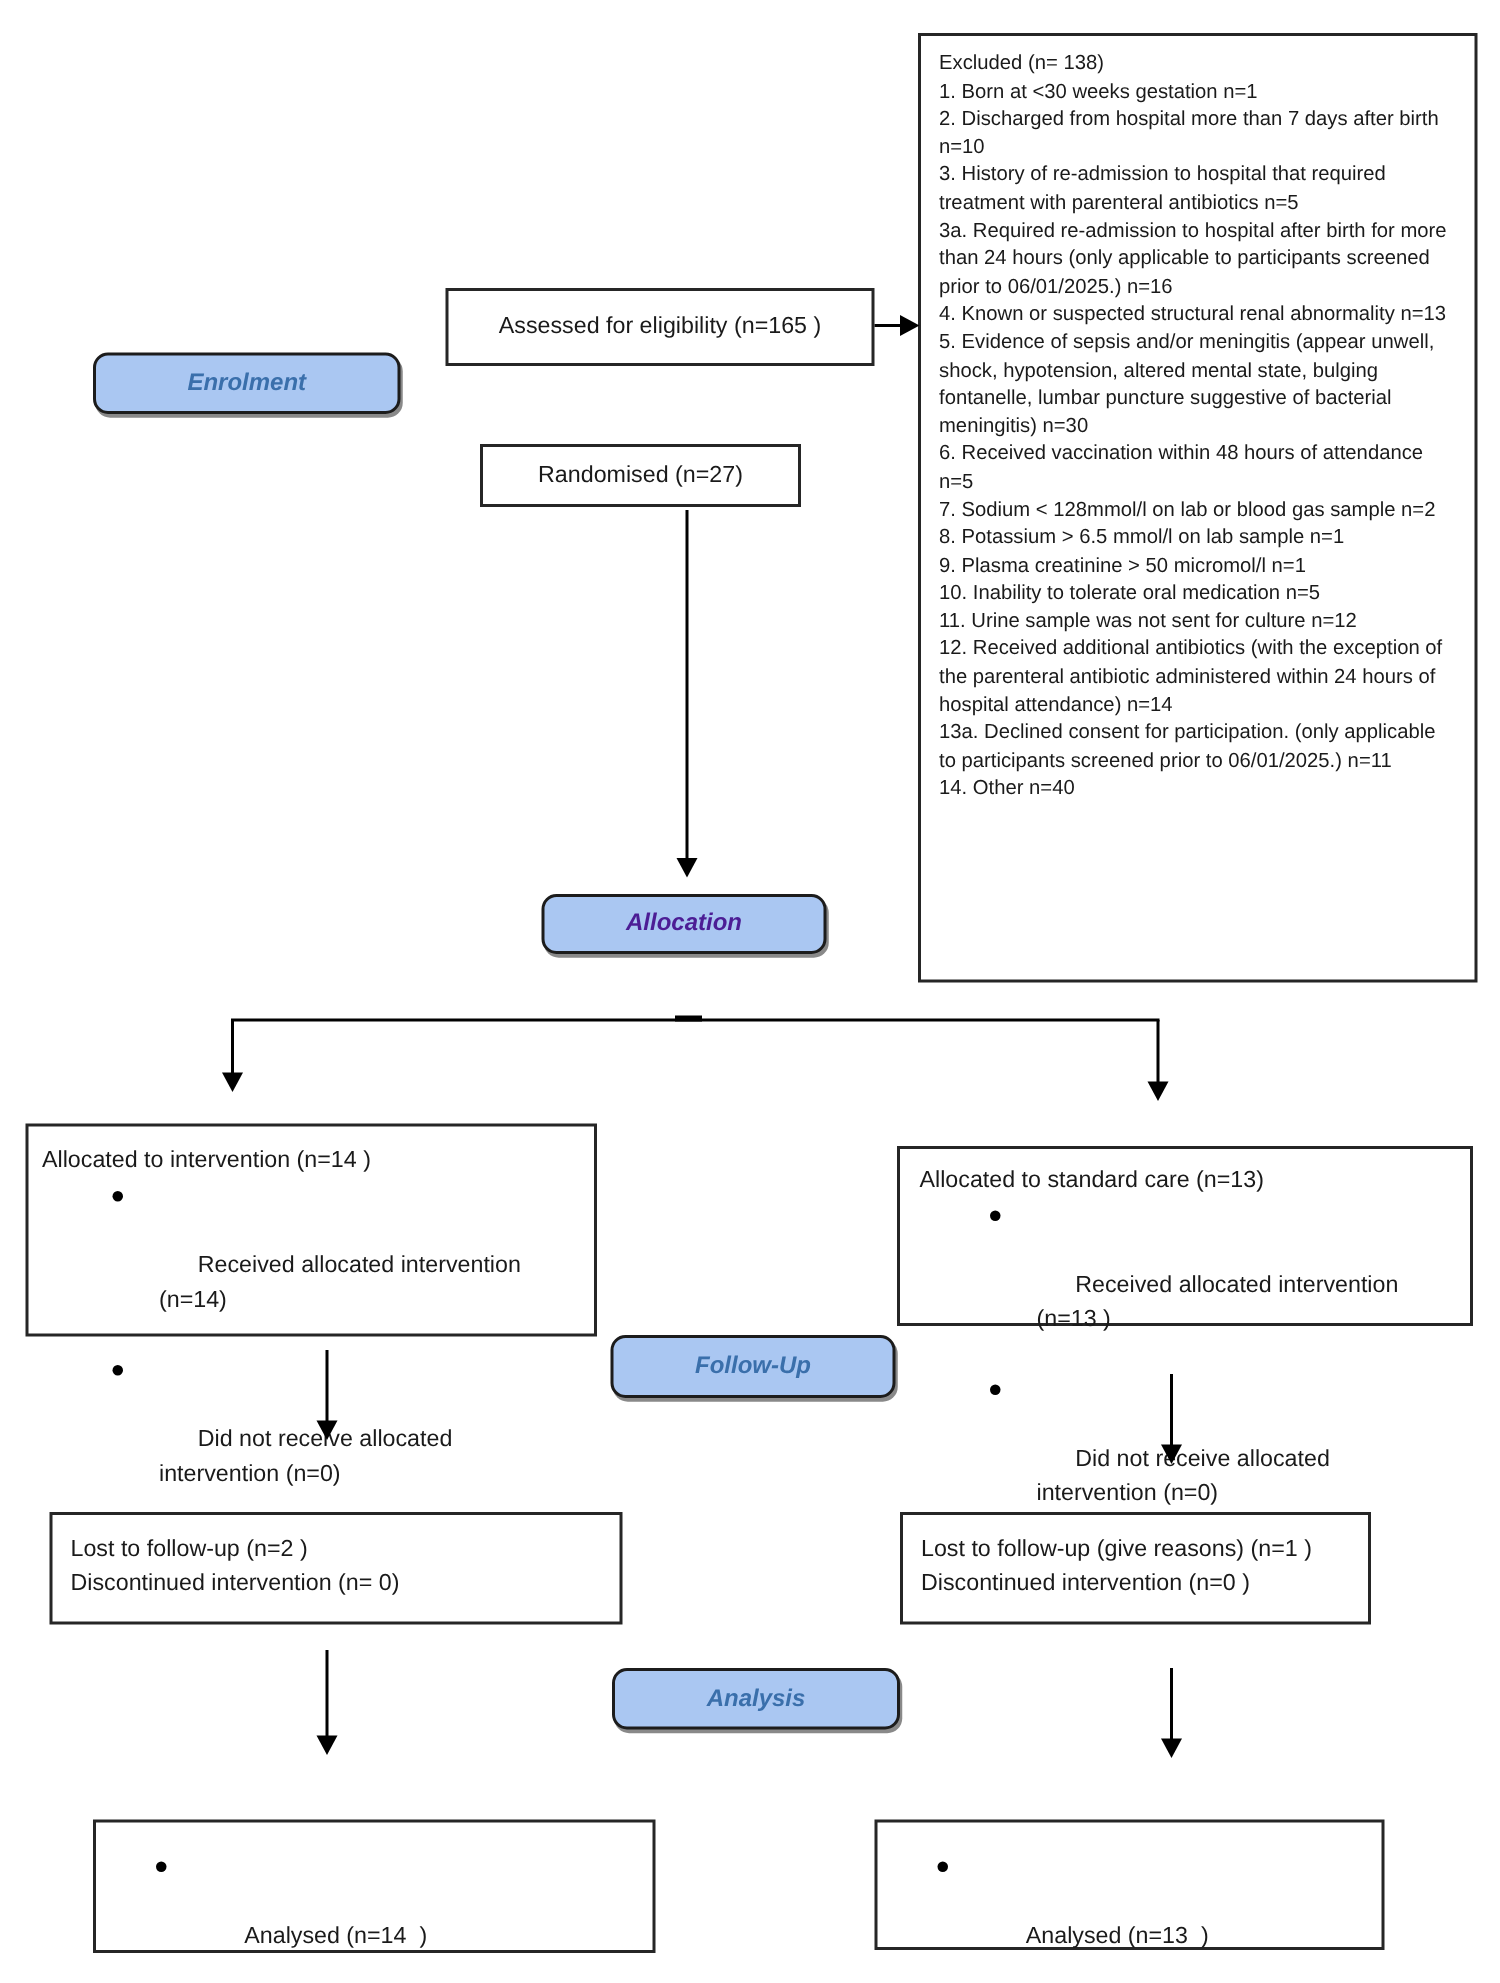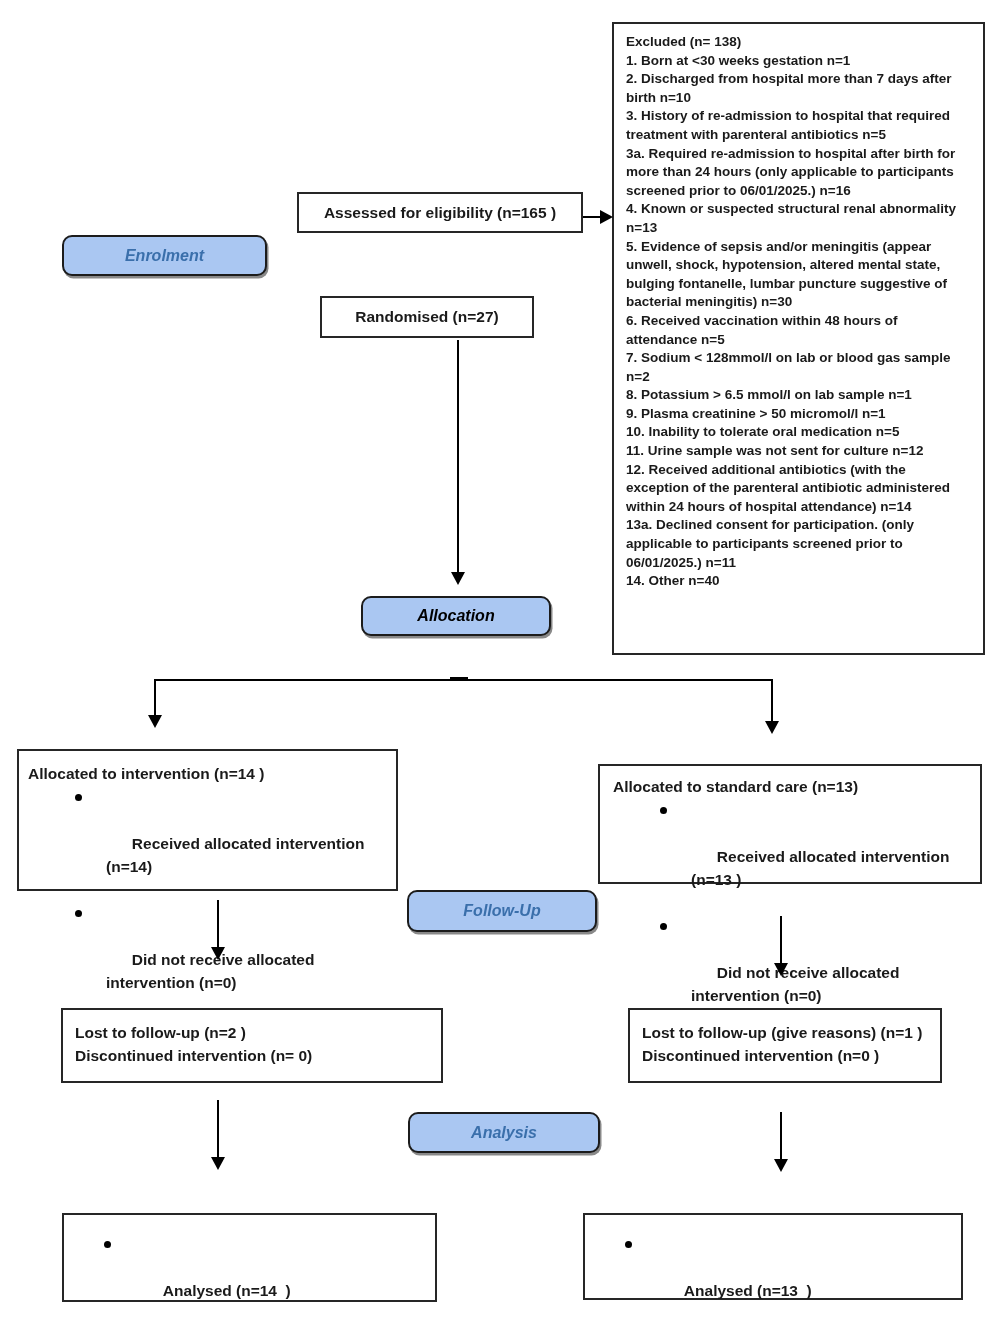--- a/index.html
+++ b/index.html
@@ -1,20 +1,20 @@
 <!DOCTYPE html>
 <html><head>
 <meta charset="utf-8">
 <style>
   html,body { margin:0; padding:0; background:#ffffff; }
   body { font-family:"Liberation Sans", sans-serif; color:#1a1a1a; }
   .canvas { position:relative; width:1000px; height:1322px; background:#ffffff; overflow:hidden; }
 
   
-  .box { position:absolute; background:#ffffff; border:2px solid #262626; box-sizing:border-box;font-weight:bold; }
+  .box { position:absolute; background:#ffffff; border:2px solid #262626; box-sizing:border-box; }
   .box.center { display:flex; align-items:center; justify-content:center; text-align:center; }
   .box-text { font-size:15.5px; white-space:pre-wrap; }
 
   
   .pill { position:absolute; border:2px solid #1c1c1c; border-radius:10px; box-sizing:border-box;
           display:flex; align-items:center; justify-content:center;
           font-size:16px; font-weight:bold; font-style:italic;
           box-shadow:1.5px 2.5px 0 rgba(40,40,40,0.55); }
 
   
@@ -25,21 +25,21 @@
   .alloc-title { font-size:15.5px; line-height:22px; white-space:pre-wrap; }
   .bullet-row { position:relative; font-size:15.5px; line-height:23px; margin-top:1px; white-space:pre-wrap; }
   .dot { position:absolute; width:7px; height:7px; border-radius:50%; background:#000; top:8px; }
 
   #box-alloc-left  { padding:12px 10px 0 9px;  }
   #box-alloc-right { padding:10px 10px 0 13px; }
   .alloc .bullet-row { padding-left:78px; }
   .alloc .dot { left:47px; }
 
   
-  .lost { padding:11px 10px 0 12px;margin-left:28px; }
+  .lost { padding:11px 10px 0 12px; }
   .lost .line { font-size:15.5px; line-height:23px; white-space:pre-wrap; }
 
   
   .analysed { padding:17px 10px 0 0; }
   .analysed .bullet-row { padding-left:73px; }
   .analysed .dot { left:40px; }
 
   
   .hline { position:absolute; height:2px; background:#000; }
   .vline { position:absolute; width:2px;  background:#000; }
@@ -52,31 +52,31 @@
               border-top:13px solid #000; }
 </style>
 </head>
 <body>
 
 <div class="canvas">
 
   <div class="pill" style="left: 62px; top: 235px; width: 205px; height: 41px; background: rgb(170, 199, 242); color: rgb(58, 111, 171);">
     <span>Enrolment</span>
   </div>
-  <div class="pill" style="left: 361px; top: 596px; width: 190px; height: 40px; background: rgb(170, 199, 242); color: #000000;">
+  <div class="pill" style="left: 361px; top: 596px; width: 190px; height: 40px; background: rgb(170, 199, 242); color: #4c1d95;">
     <span>Allocation</span>
   </div>
   <div class="pill" style="left: 407px; top: 890px; width: 190px; height: 42px; background: rgb(170, 199, 242); color: rgb(58, 111, 171);">
     <span>Follow-Up</span>
   </div>
   <div class="pill" style="left: 408px; top: 1112px; width: 192px; height: 41px; background: rgb(170, 199, 242); color: rgb(58, 111, 171);">
     <span>Analysis</span>
   </div>
 
-  <div class="box center" style="left:297px; top:192px; width:286px; height:41px;">
+  <div class="box center" style="left:297px; top:192px; width:286px; height:52px;">
     <span class="box-text">Assessed for eligibility (n=165 )</span>
   </div>
 
   <div class="box" id="box-excluded" style="left:612px; top:22px; width:373px; height:633px;">
     <div class="ex-line">Excluded (n= 138)</div>
     <div class="ex-line">1. Born at &lt;30 weeks gestation n=1</div>
     <div class="ex-line">2. Discharged from hospital more than 7 days after birth n=10</div>
     <div class="ex-line">3. History of re-admission to hospital that required treatment with parenteral antibiotics n=5</div>
     <div class="ex-line">3a. Required re-admission to hospital after birth for more than 24 hours (only applicable to participants screened prior to 06/01/2025.) n=16</div>
     <div class="ex-line">4. Known or suspected structural renal abnormality n=13</div>
@@ -131,21 +131,21 @@
   </div>
 
   <div class="box analysed" style="left:62px; top:1213px; width:375px; height:89px;">
     <div class="bullet-row">
       <span class="dot"></span>
       <span>Analysed (n=14  )</span>
     </div>
 
   </div>
 
-  <div class="box analysed" style="left:583px; top:1213px; width:380px; height:87px;">
+  <div class="box analysed" style="left:583px; top:1213px; width:340px; height:87px;">
     <div class="bullet-row">
       <span class="dot"></span>
       <span>Analysed (n=13  )</span>
     </div>
 
   </div>
 
   <div class="hline" style="left:583px; top:216px; width:19px;"></div>
   <div class="ah-right" style="left:600px; top:210px;"></div>
 

